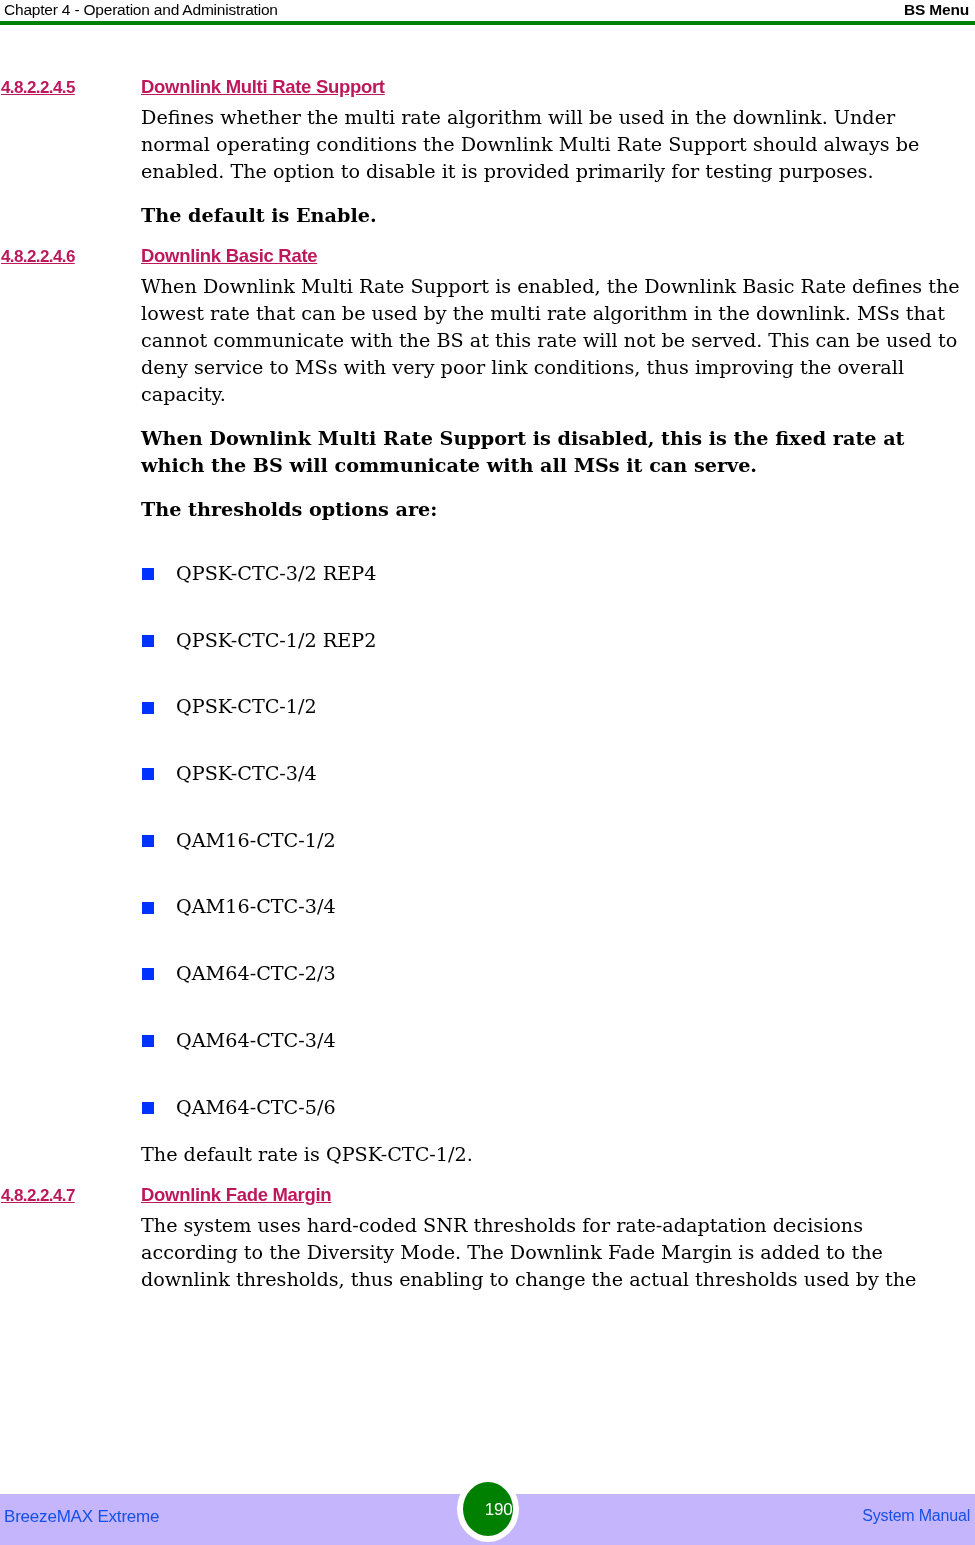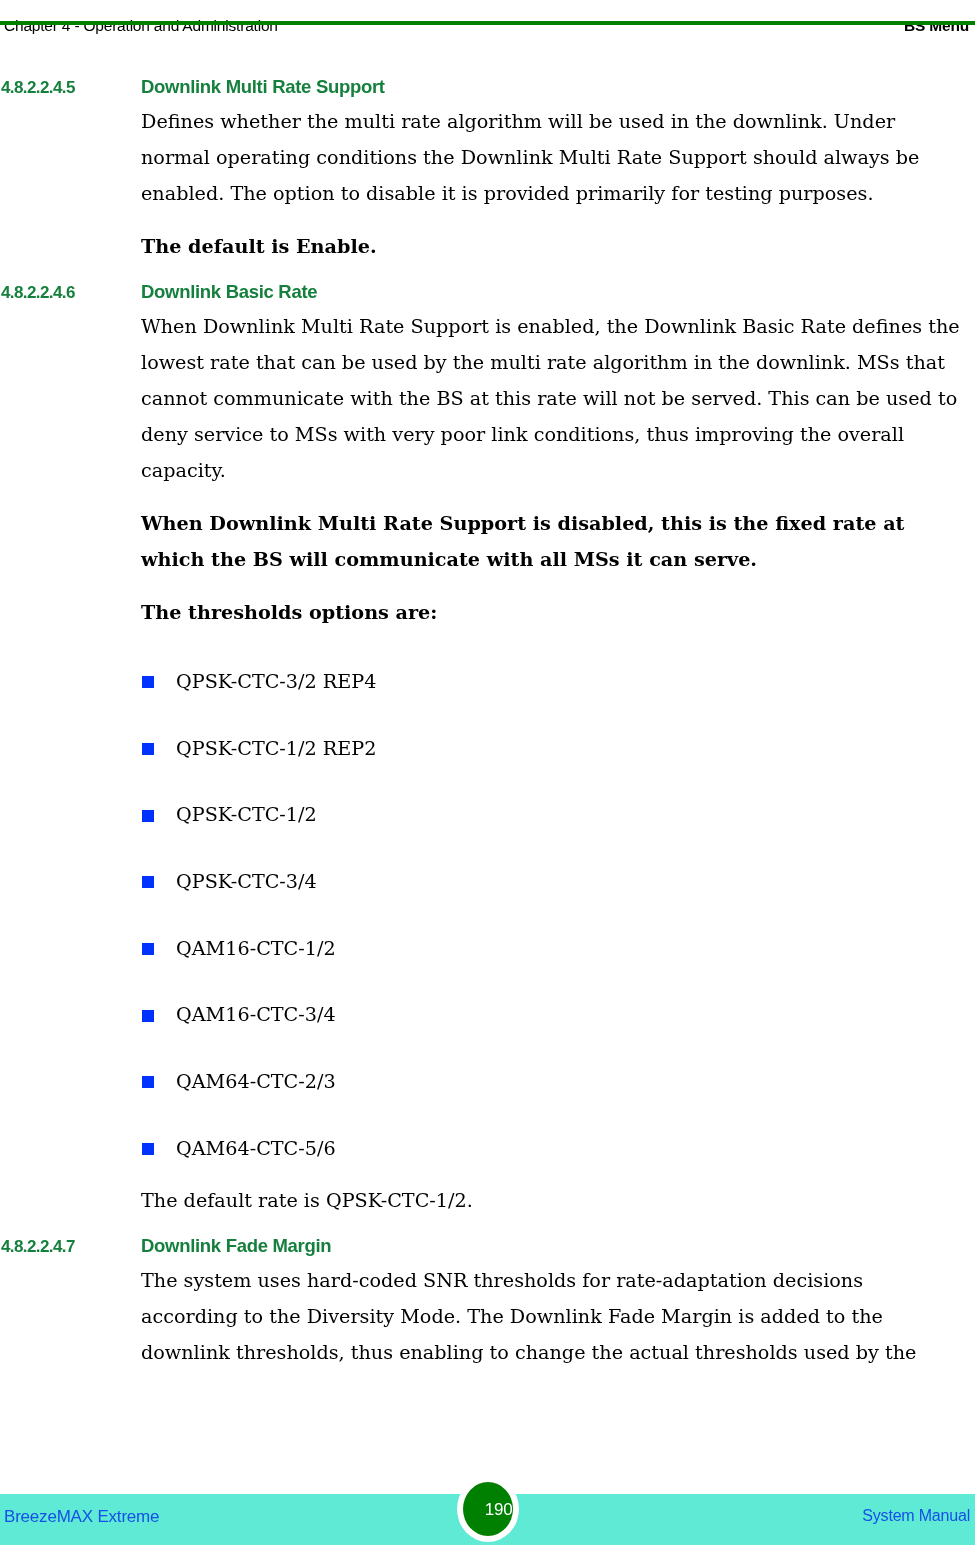--- a/index.html
+++ b/index.html
@@ -11,21 +11,21 @@
     height: 1545px;
     background: #ffffff;
     font-family: "DejaVu Serif", serif;
     position: relative;
     overflow: hidden;
   }
 
   
   #page-header {
     position: absolute;
-    top: 16px;
+    top: 0;
     left: 0;
     width: 975px;
     height: 22px;
     display: flex;
     align-items: flex-start;
     justify-content: space-between;
     font-family: "Liberation Sans", sans-serif;
     font-size: 15.5px;
     color: #000000;
     padding: 1px 6px 0 4px;
@@ -62,42 +62,43 @@
     position: relative;
   }
 
   
   .heading {
     display: flex;
     align-items: baseline;
     font-family: "Liberation Sans", sans-serif;
     font-weight: bold;
     font-size: 18.5px;
-    color: #15803d;
+    color: #be185d;
     letter-spacing: -0.3px;
     margin: 0;
     padding: 0 0 4px 0;
+    text-decoration: underline;
   }
   .heading .sec-num {
     width: 141px;
     flex: 0 0 141px;
     padding-left: 1px;
     box-sizing: border-box;
     font-size: 17px;
     letter-spacing: -0.6px;
   }
   .heading .sec-title {
     flex: 1 1 auto;
   }
 
   p.body {
     margin: 0;
     padding: 0 12px 0 141px;
     font-size: 19.2px;
-    line-height: 36px;
+    line-height: 27px;
     color: #000000;
     text-align: left;
   }
   p.body + p.body {
     margin-top: 17px;
     font-weight: bold;
   }
   .heading + p.body {
     margin-top: 2px;
   }
@@ -134,21 +135,21 @@
     background: #0032ff;
   }
 
   
   #page-footer {
     position: absolute;
     left: 0;
     bottom: 0;
     width: 975px;
     height: 51px;
-    background: #5eead4;
+    background: #c4b5fd;
   }
   #footer-left {
     position: absolute;
     left: 4px;
     top: 13px;
     font-family: "Liberation Sans", sans-serif;
     font-size: 17px;
     color: #1650e8;
     letter-spacing: -0.2px;
     white-space: nowrap;
@@ -250,20 +251,24 @@
       <li>
         <span class="sq-bullet"></span>
         <span>QAM16-CTC-3/4</span>
       </li>
       <li>
         <span class="sq-bullet"></span>
         <span>QAM64-CTC-2/3</span>
       </li>
       <li>
         <span class="sq-bullet"></span>
+        <span>QAM64-CTC-3/4</span>
+      </li>
+      <li>
+        <span class="sq-bullet"></span>
         <span>QAM64-CTC-5/6</span>
       </li>
     </ul>
 
     <p class="body">The default rate is QPSK-CTC-1/2.</p>
   </div>
 
   <div class="spacer-before-heading"></div>
 
   <div class="section">

